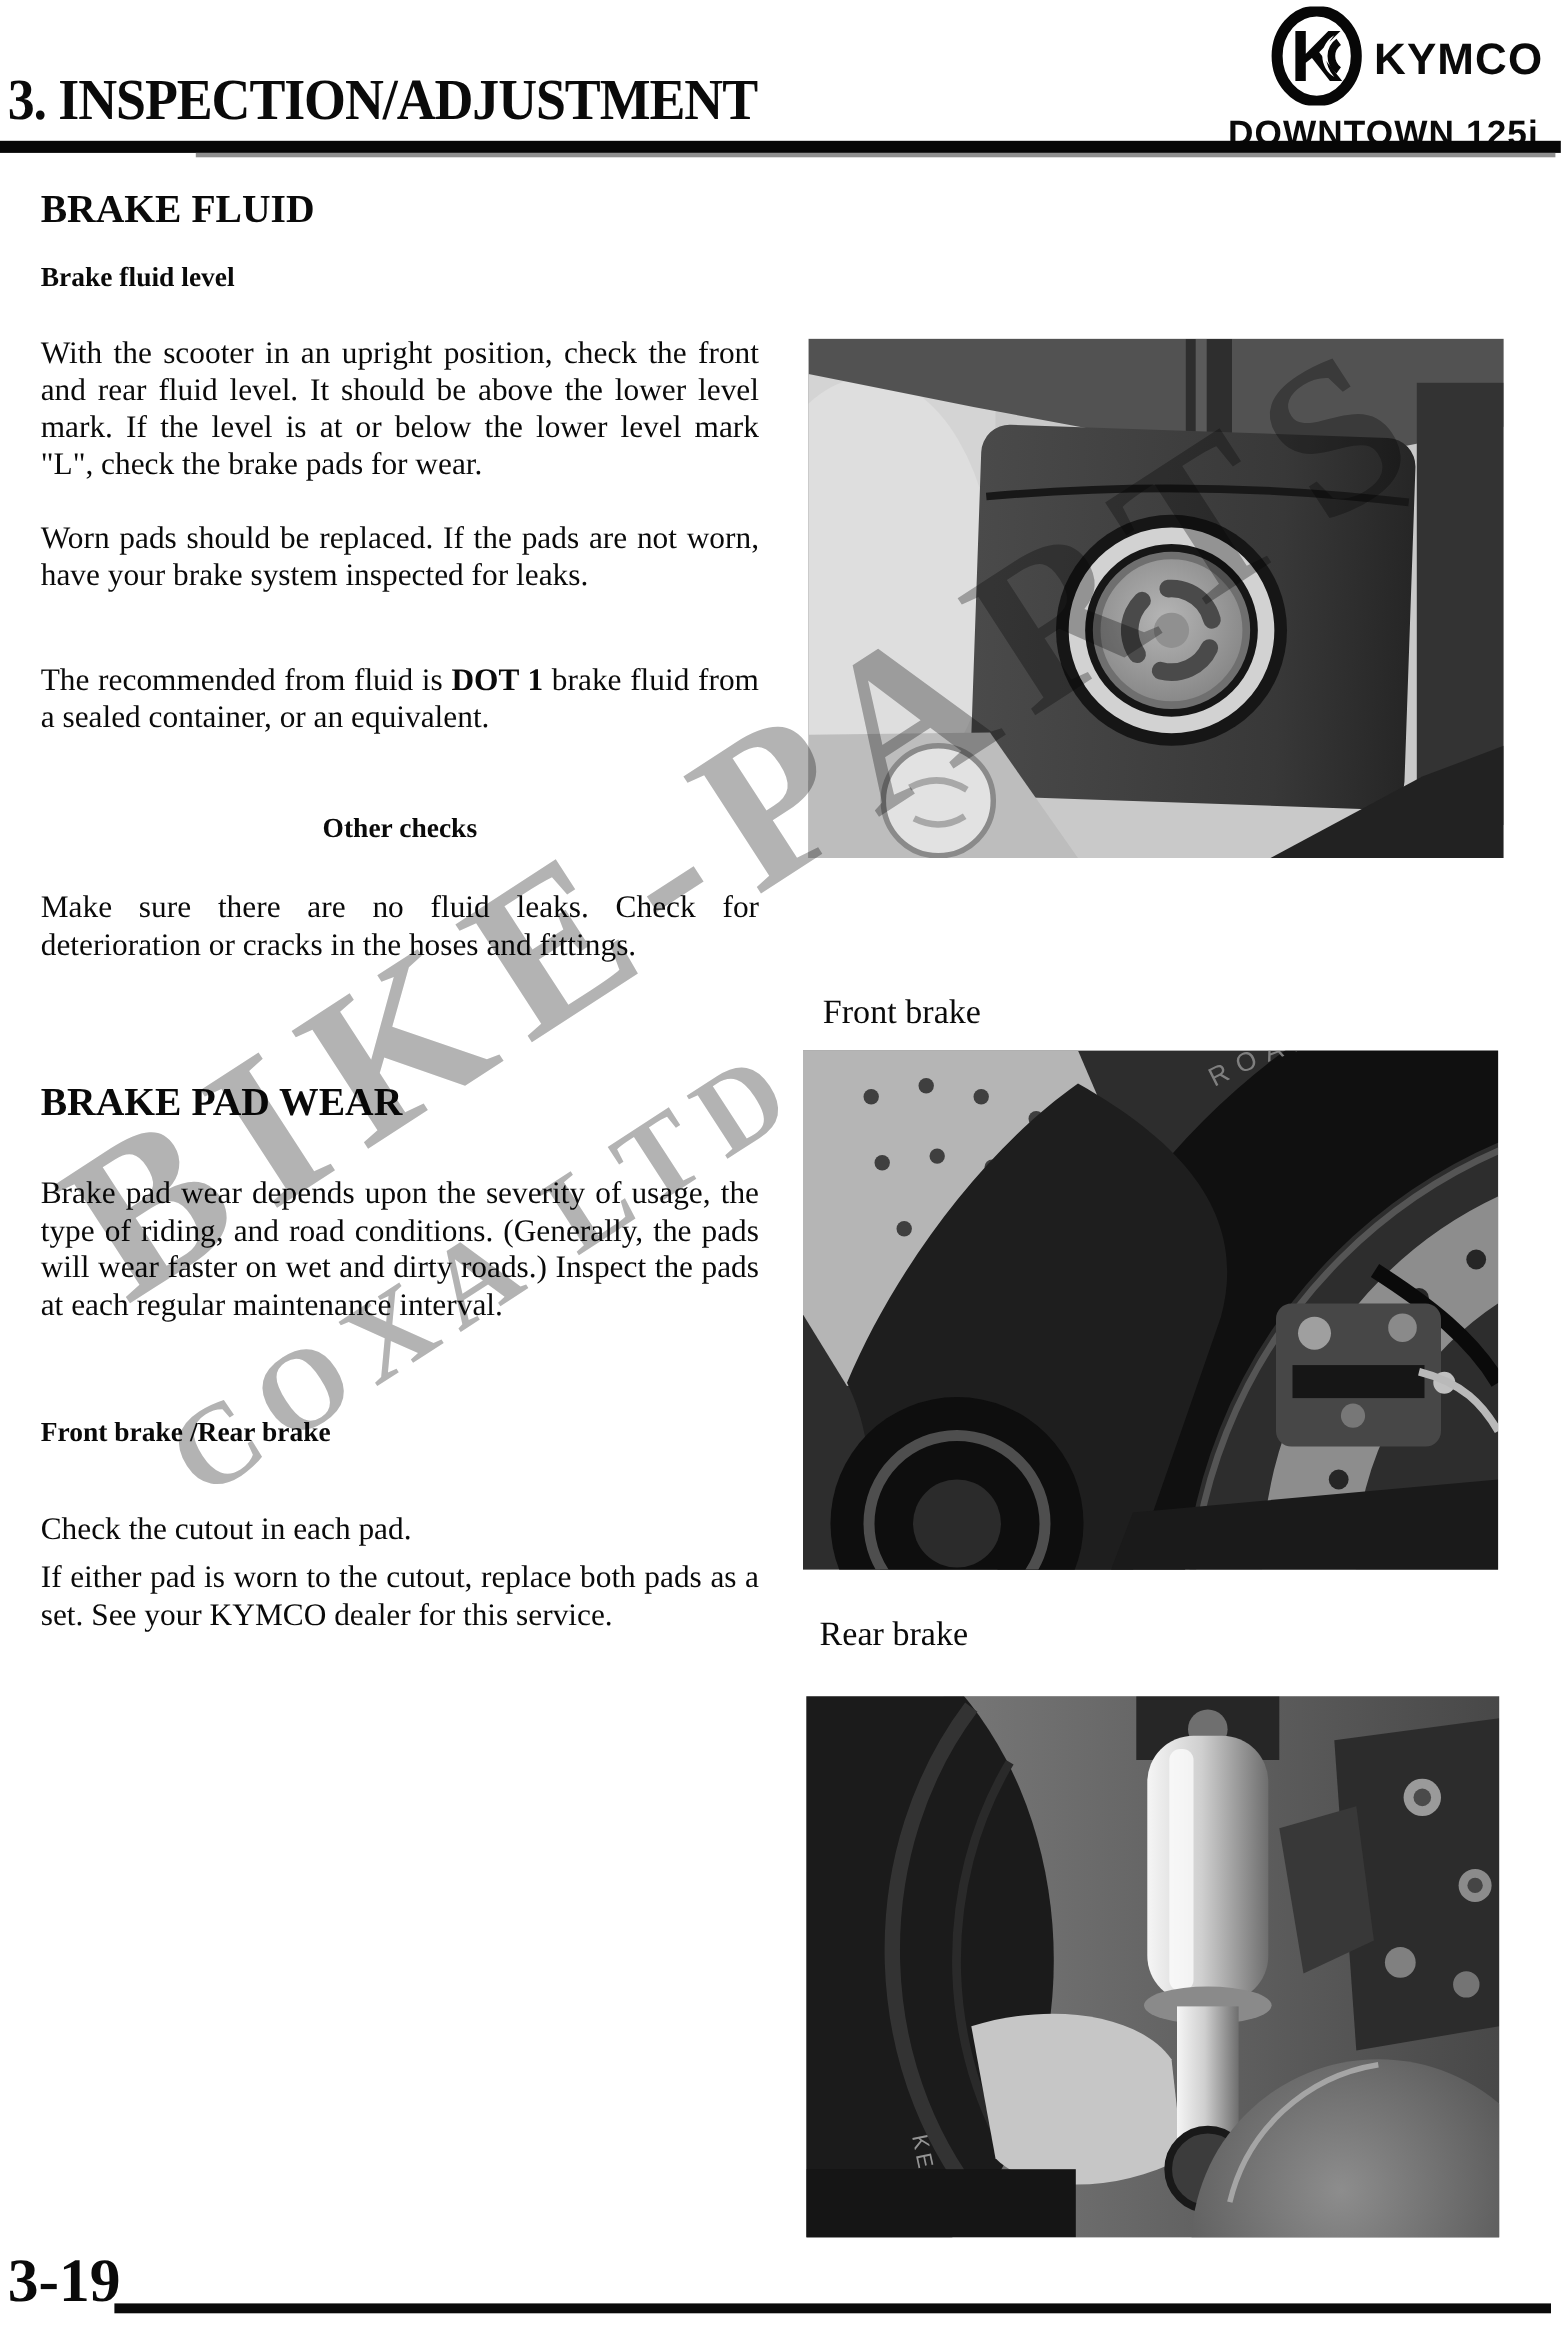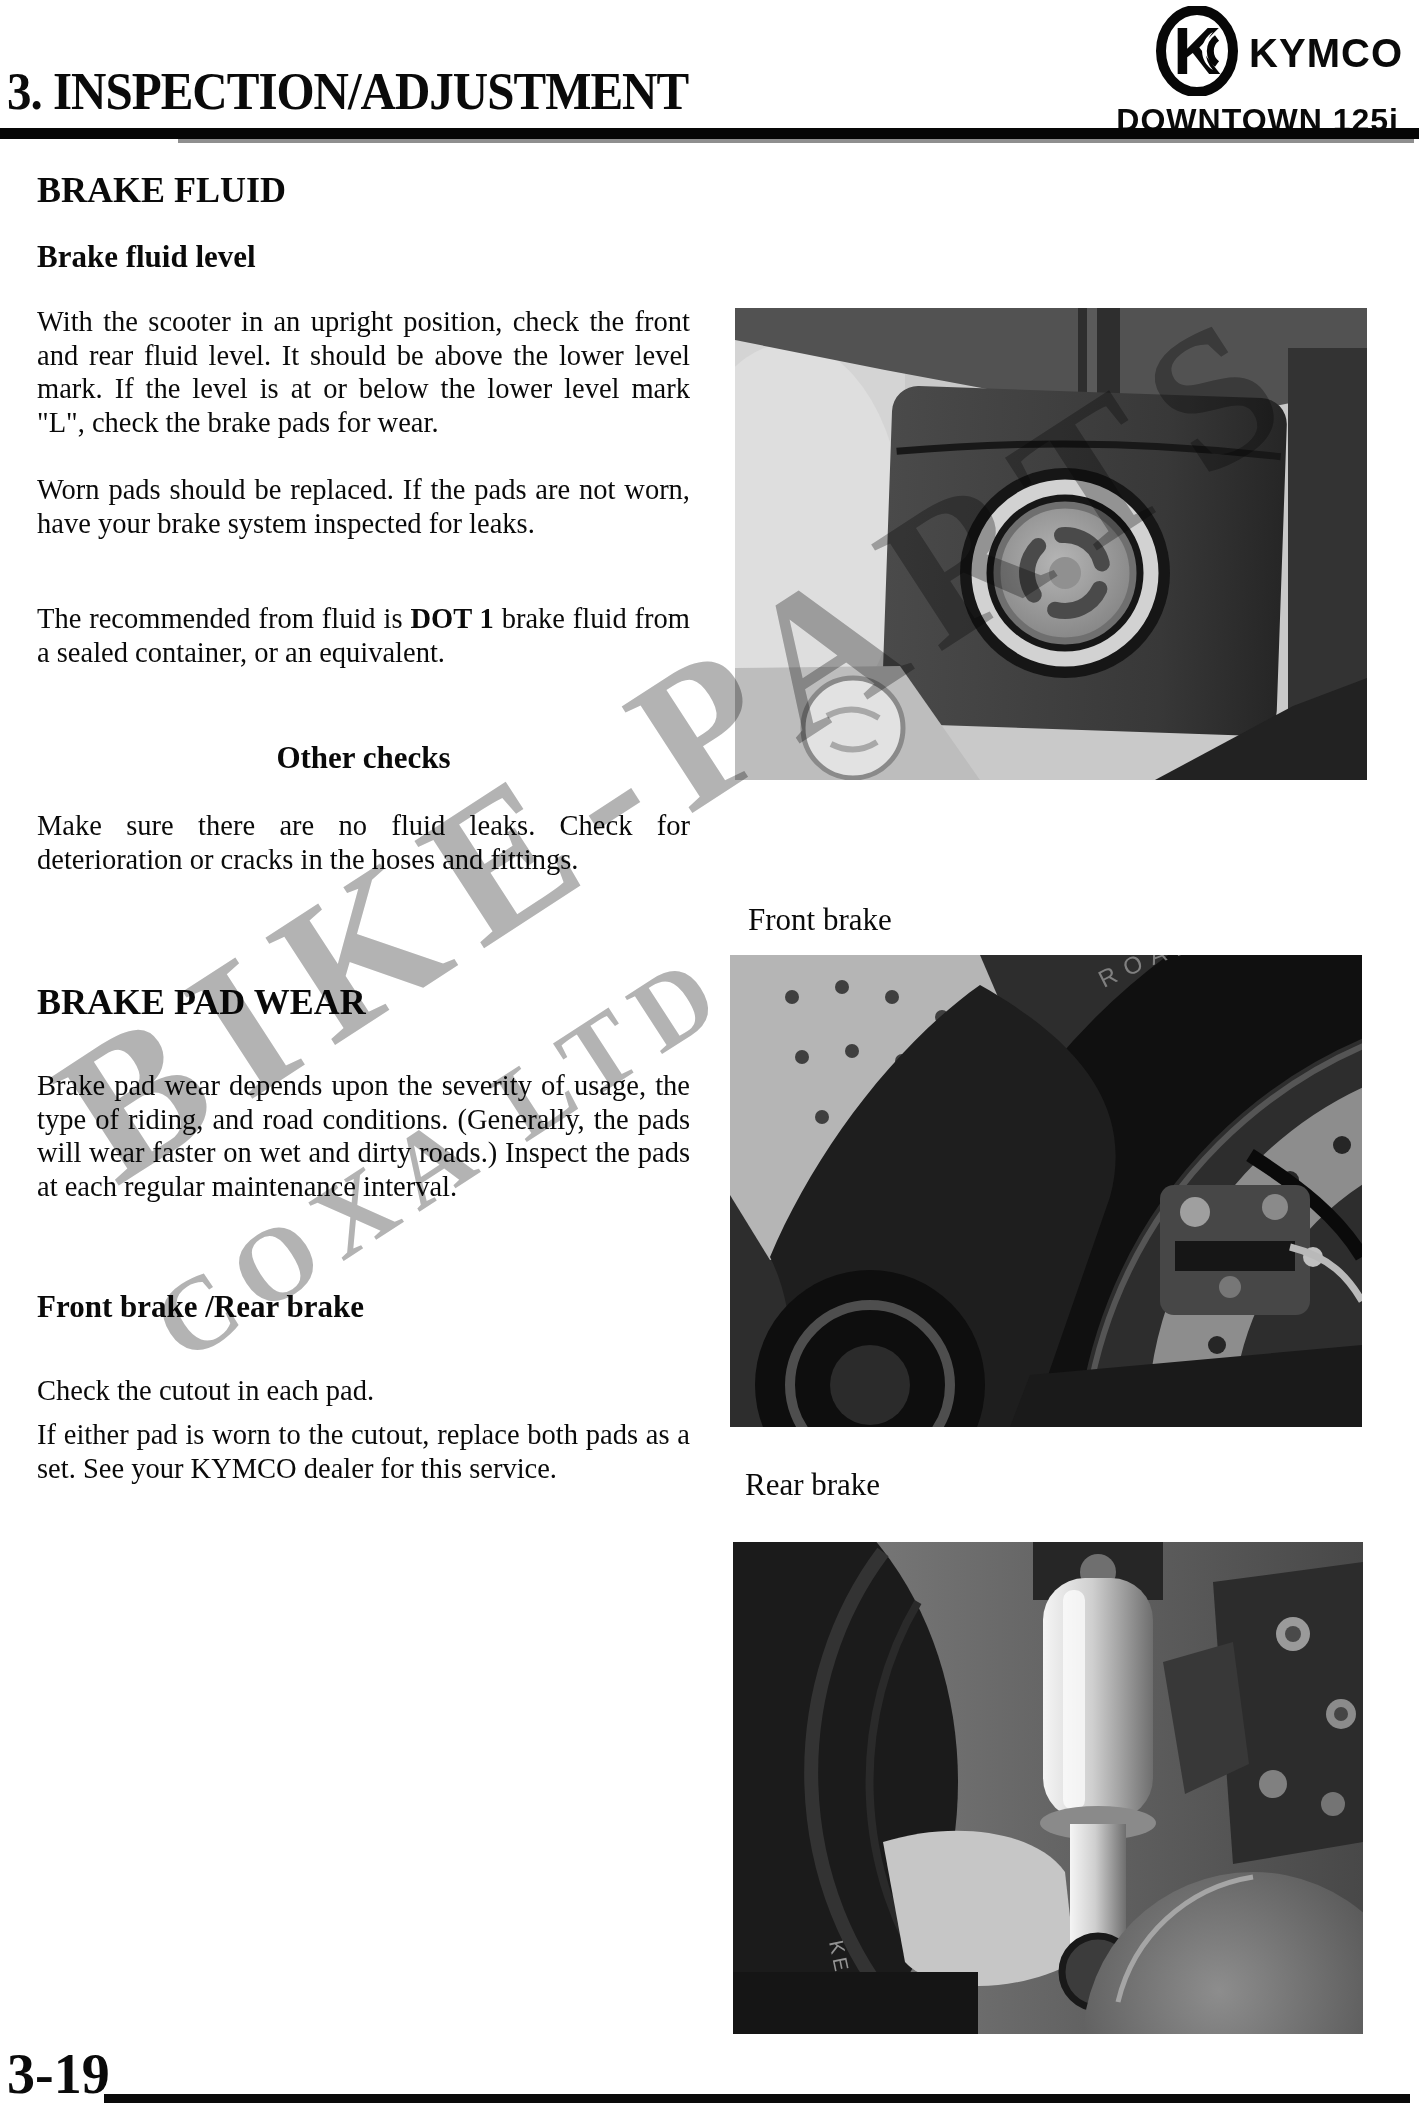--- a/index.html
+++ b/index.html
@@ -15,21 +15,21 @@
   .brand-name{font-family:Liberation Sans, sans-serif;font-weight:bold;
               font-size:40px;letter-spacing:1px;line-height:1;}
   .model-name{font-family:"Liberation Sans",sans-serif;font-weight:bold;
               font-size:32px;letter-spacing:1px;margin-top:2px;padding-right:4px;text-align:right;}
   .header-rule{left:0;top:128px;width:1419px;height:11px;background:#060606;}
   .header-rule2{left:178px;top:139px;width:1236px;height:4px;background:#8f8f8f;}
 
   
   .col{left:37px;width:653px;}
   .h-big{font-size:36px;font-weight:bold;letter-spacing:0;}
-  .h-sub{font-size:31px;font-weight:bold;}
+  .h-sub{font-size:25px;font-weight:bold;}
   .body-p{font-size:28.5px;line-height:33.5px;text-align:justify;}
   .body-p.lastline{text-align:left;}
 
   
   .photo{overflow:hidden;background:#888;}
   .photo svg{display:block;}
   .caption{font-size:31px;}
 
   
   .footer-num{left:7px;top:2042px;font-size:56px;font-weight:bold;}

